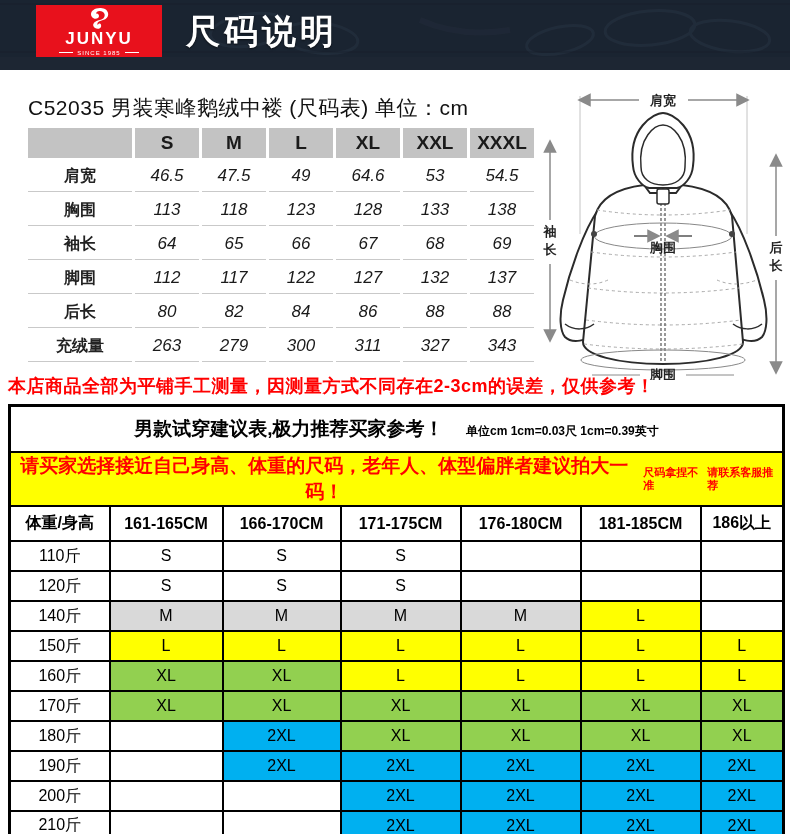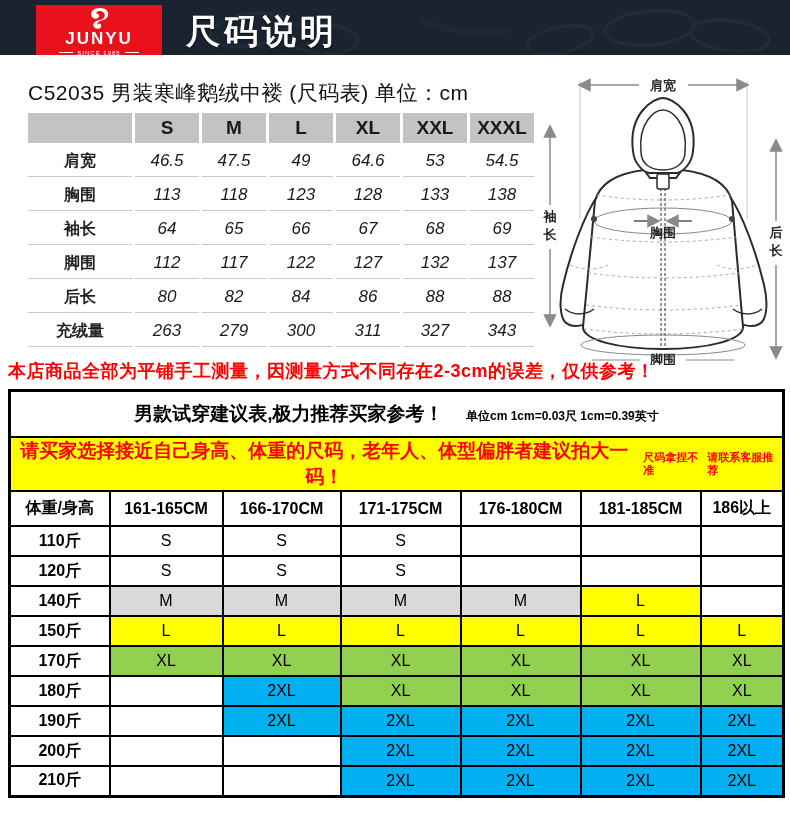--- a/index.html
+++ b/index.html
@@ -3,21 +3,21 @@
 <meta charset="utf-8">
 <style>
   html,body{margin:0;padding:0;}
   body{
     width:790px;height:834px;overflow:hidden;background:#fff;
     font-family:"Liberation Sans","DejaVu Sans",sans-serif;color:#000;
     position:relative;
   }
   
   .banner{
-    position:relative;height:55px;background:#1d2633;overflow:hidden;
+    position:relative;height:70px;background:#1d2633;overflow:hidden;
   }
   .banner-pattern{position:absolute;inset:0;opacity:.6;}
   .logo{
     position:absolute;left:36px;top:5px;width:126px;height:52px;background:#e8111c;
     display:flex;flex-direction:column;align-items:center;justify-content:center;
   }
   .logo svg{display:block;}
   .logo-text{color:#fff;font-weight:bold;font-size:17px;letter-spacing:2px;line-height:1;margin-top:1px;}
   .logo-sub{color:#fff;font-size:6px;letter-spacing:1px;line-height:1;margin-top:3px;
     display:flex;align-items:center;gap:4px;}
@@ -54,21 +54,21 @@
   .ft-title-tr td{height:44px;background:#fff;}
   .ft-title{font-size:19px;font-weight:bold;color:#000;}
   .ft-unit{font-size:12px;font-weight:bold;color:#000;margin-left:18px;}
   .ft-notice-tr td{height:38px;background:#ffff00;}
   .ft-notice-wrap{display:flex;align-items:center;justify-content:center;gap:6px;}
   .ft-notice{color:#ff0000;font-size:19px;font-weight:bold;}
   .ft-notice-side{display:flex;align-items:flex-start;
     color:#ff0000;font-size:11px;font-weight:bold;line-height:1.2;text-align:left;}
   .ft-header th{height:33px;font-size:16px;font-weight:bold;background:#fff;}
   .fit-table tbody:last-of-type tr{height:30px;}
-  .fit-table .wlabel{font-weight:bold;font-size:16px;background:#fff;}
+  .fit-table .wlabel{font-weight:normal;font-size:16px;background:#fff;}
   .fit-table td{font-size:16px;}
 </style>
 </head>
 <body>
 
 <div class="banner">
   <svg class="banner-pattern" width="790" height="57" viewBox="0 0 790 57">
     <g fill="none" stroke="#42546a" stroke-width="3" opacity="0.45">
       <ellipse cx="250" cy="30" rx="40" ry="16" transform="rotate(-8 250 30)"></ellipse>
       <ellipse cx="320" cy="38" rx="38" ry="15" transform="rotate(6 320 38)"></ellipse>
@@ -297,20 +297,29 @@
       <tr>
         <th class="wlabel">150斤</th>
         <td style="background: rgb(255, 255, 0);">L</td>
         <td style="background: rgb(255, 255, 0);">L</td>
         <td style="background: rgb(255, 255, 0);">L</td>
         <td style="background: rgb(255, 255, 0);">L</td>
         <td style="background: rgb(255, 255, 0);">L</td>
         <td style="background: rgb(255, 255, 0);">L</td>
       </tr>
       <tr>
+        <th class="wlabel">160斤</th>
+        <td style="background: rgb(146, 208, 80);">XL</td>
+        <td style="background: rgb(146, 208, 80);">XL</td>
+        <td style="background: rgb(255, 255, 0);">L</td>
+        <td style="background: rgb(255, 255, 0);">L</td>
+        <td style="background: rgb(255, 255, 0);">L</td>
+        <td style="background: rgb(255, 255, 0);">L</td>
+      </tr>
+      <tr>
         <th class="wlabel">170斤</th>
         <td style="background: rgb(146, 208, 80);">XL</td>
         <td style="background: rgb(146, 208, 80);">XL</td>
         <td style="background: rgb(146, 208, 80);">XL</td>
         <td style="background: rgb(146, 208, 80);">XL</td>
         <td style="background: rgb(146, 208, 80);">XL</td>
         <td style="background: rgb(146, 208, 80);">XL</td>
       </tr>
       <tr>
         <th class="wlabel">180斤</th>

